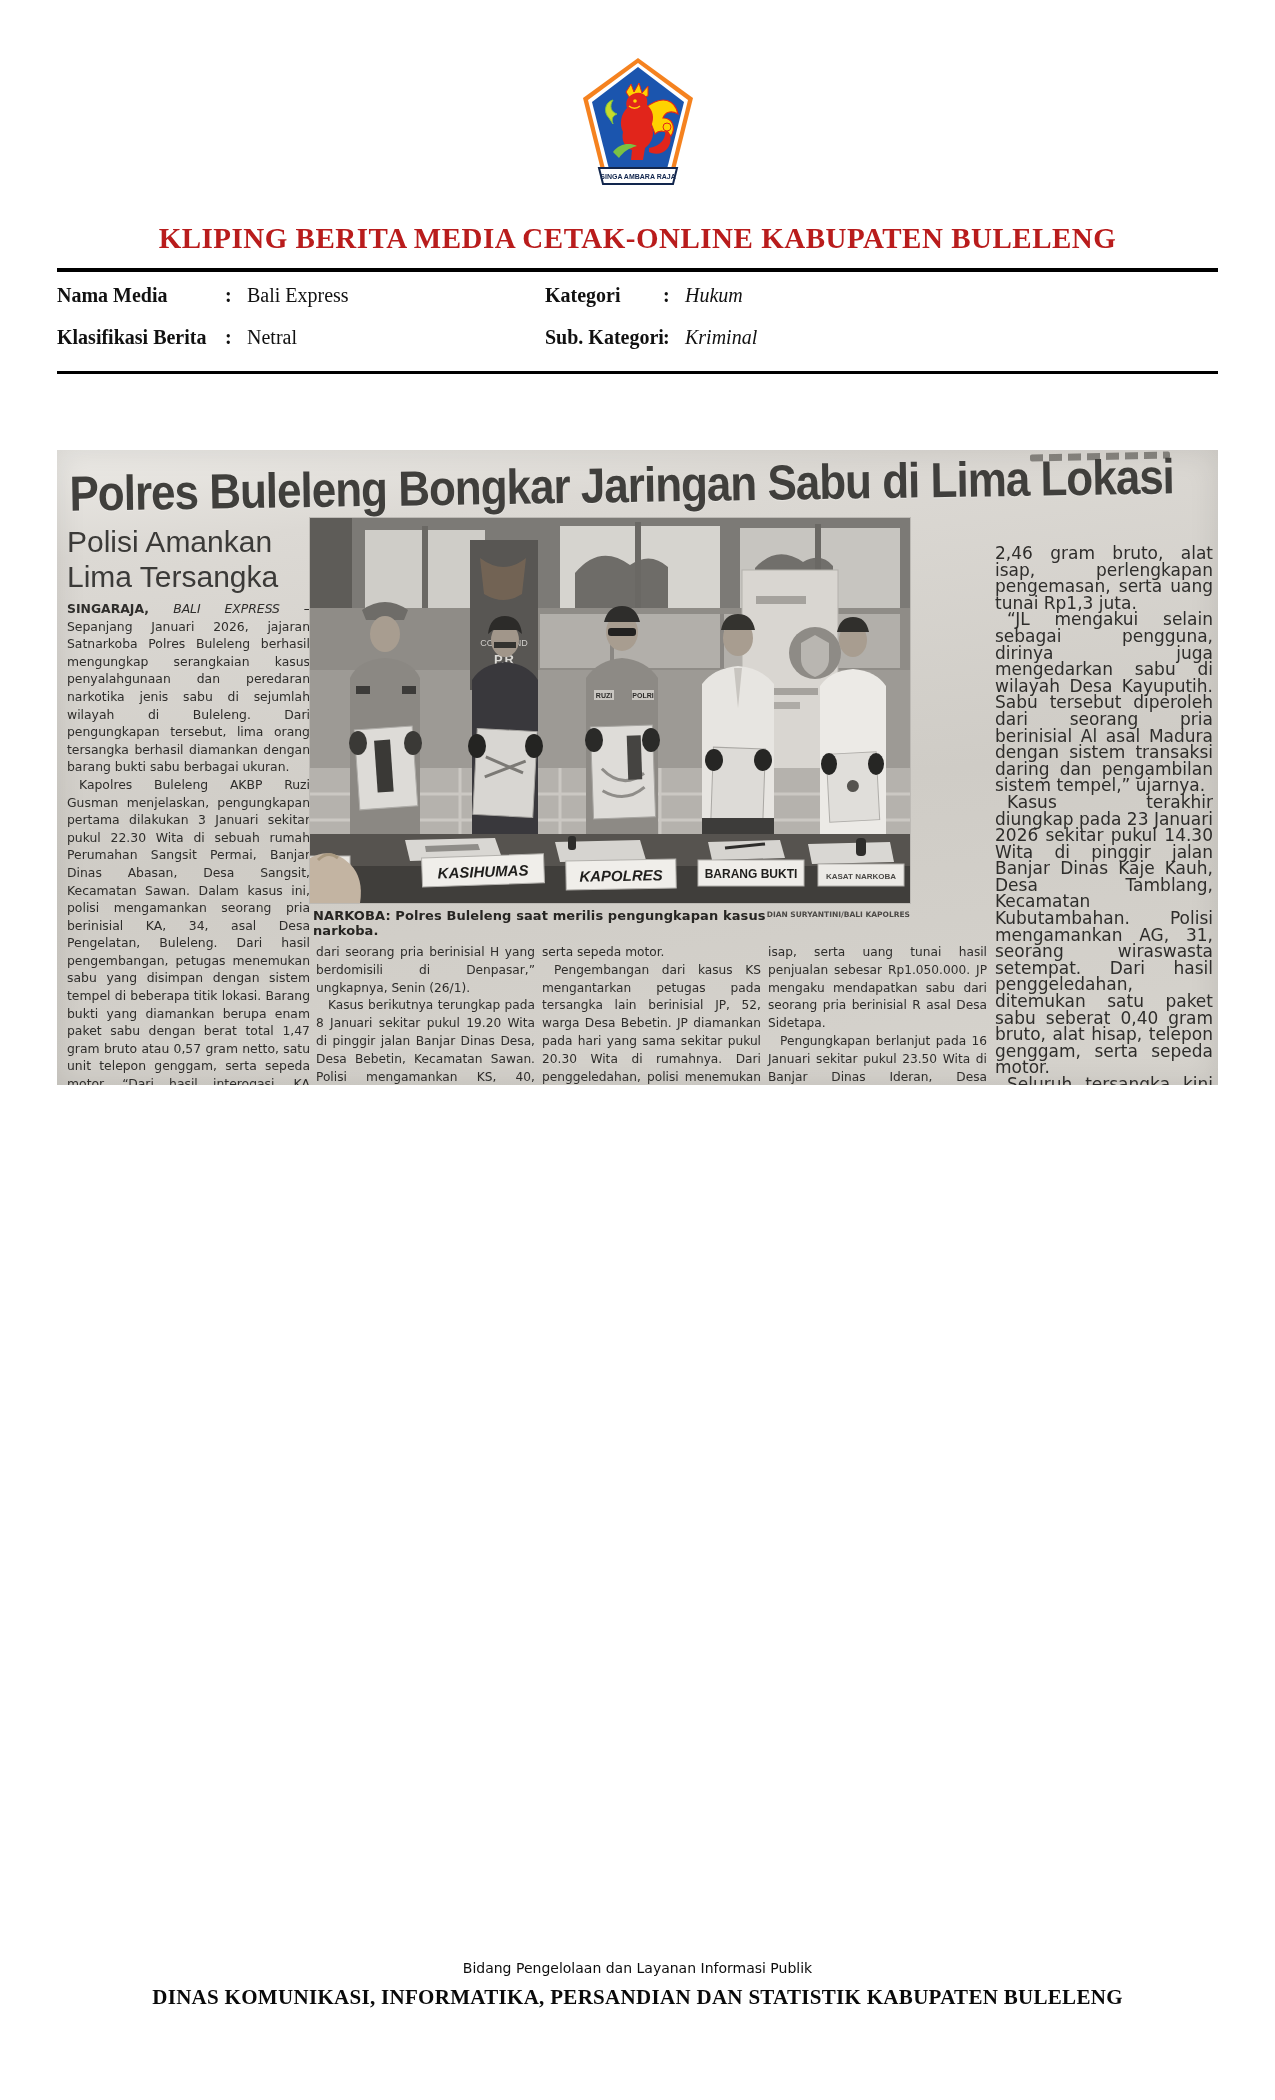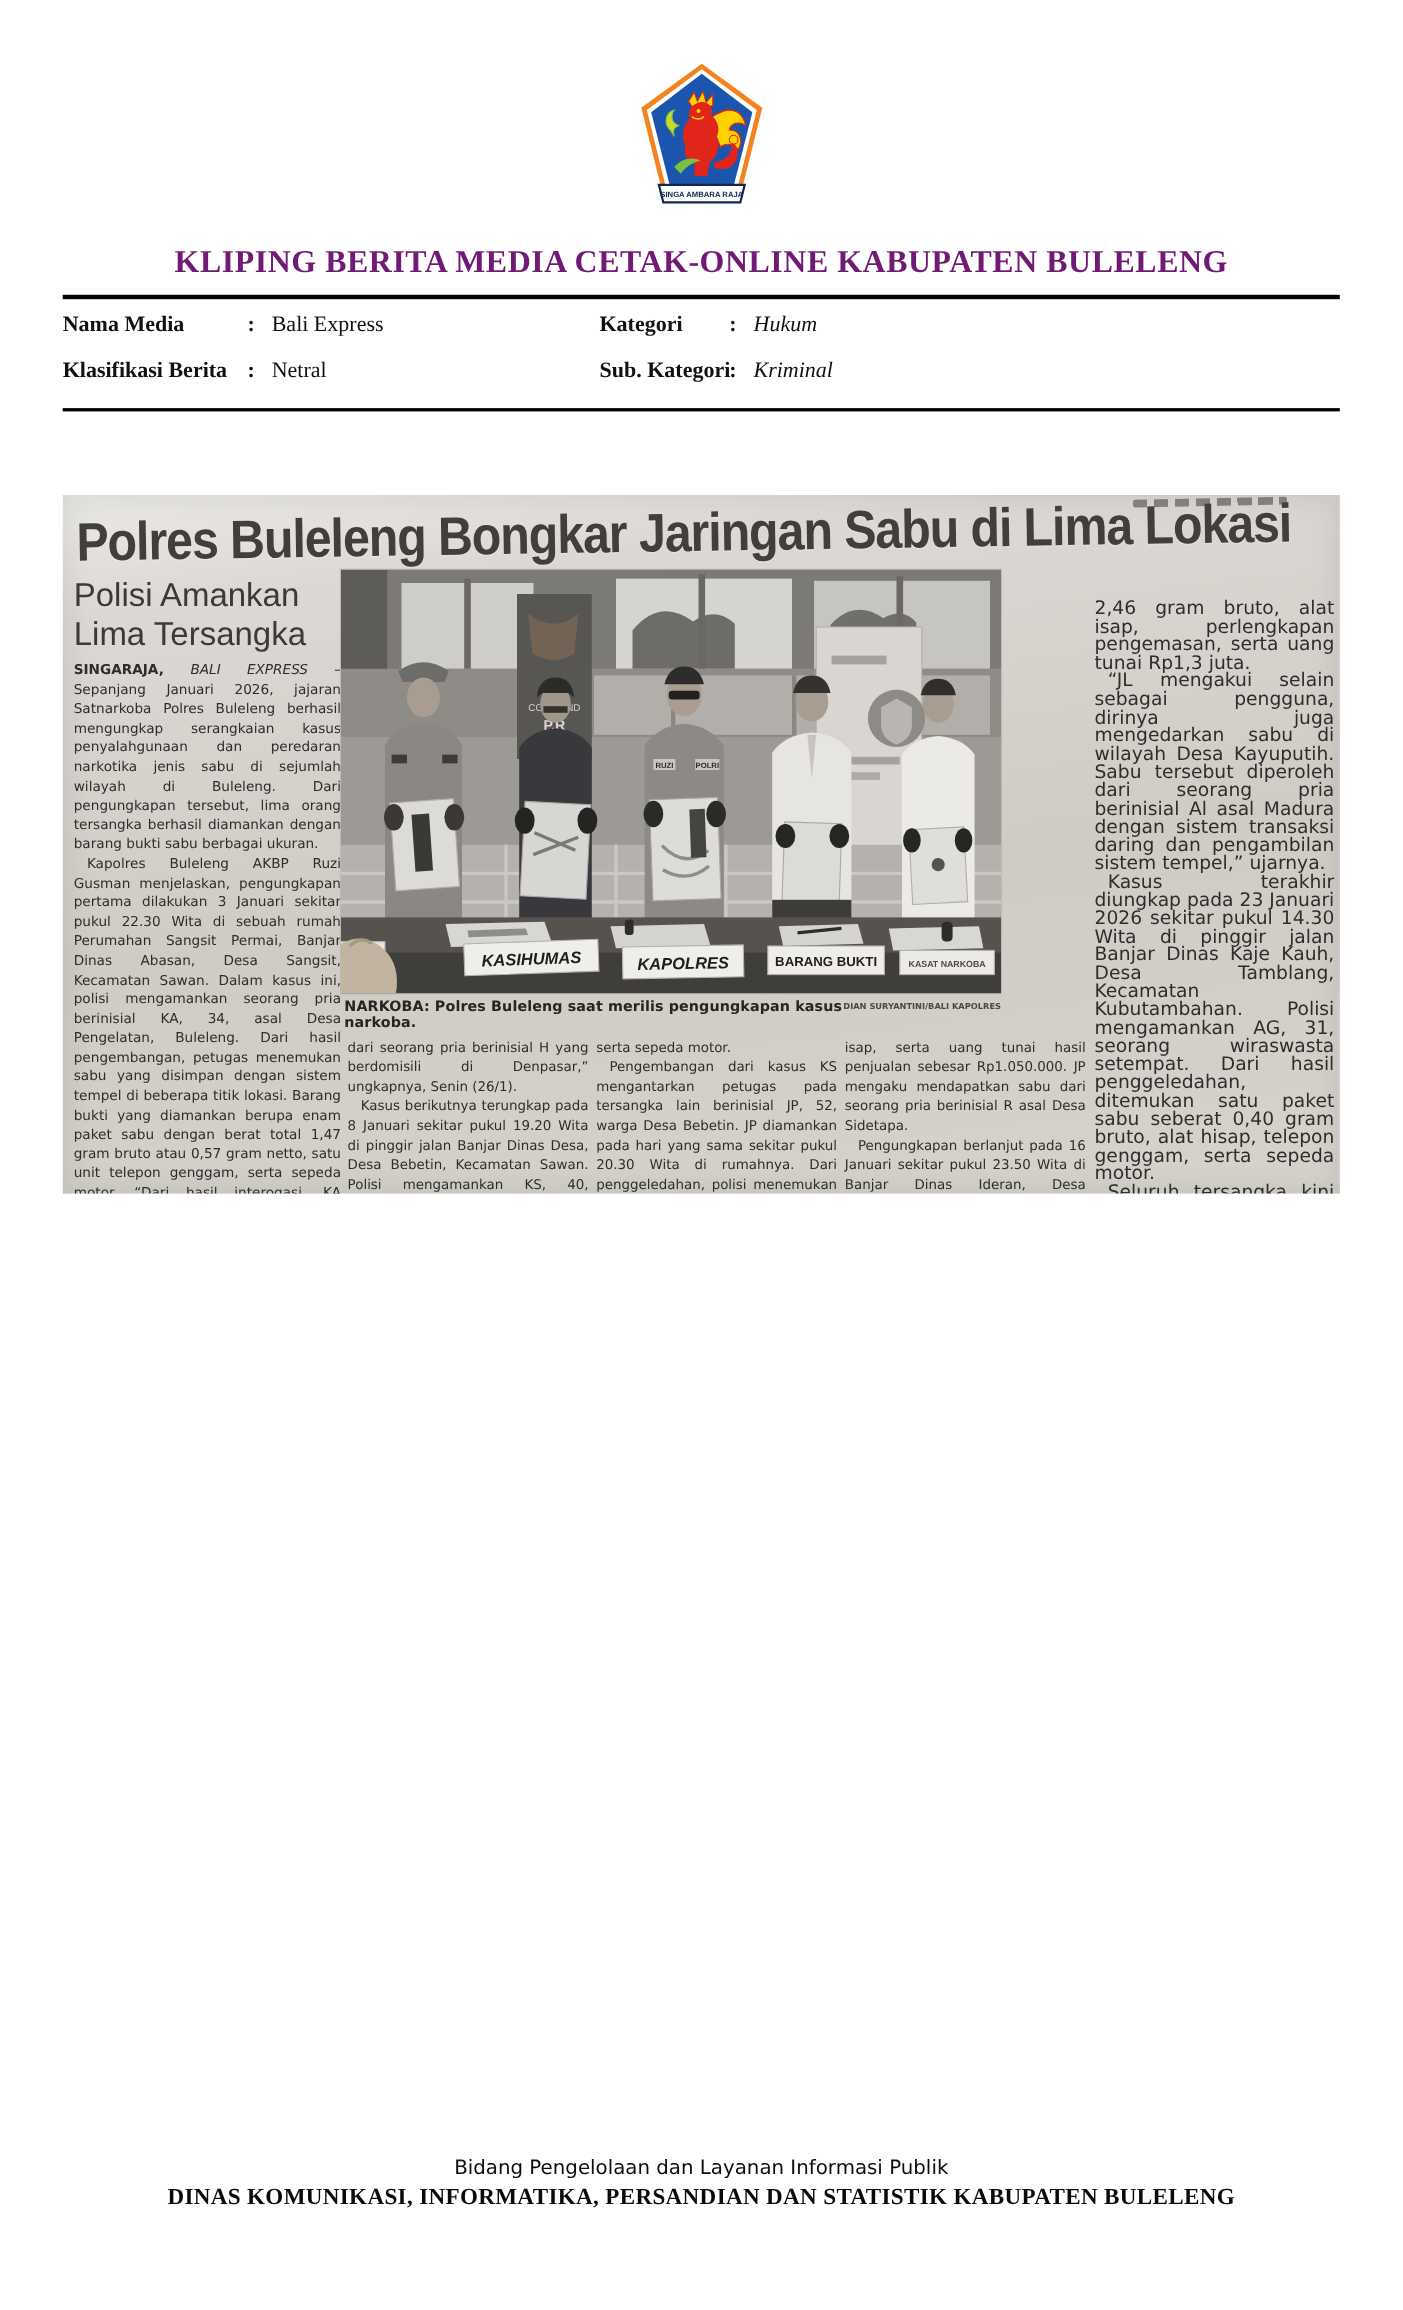--- a/index.html
+++ b/index.html
@@ -1,21 +1,21 @@
 <!DOCTYPE html>
 <html><head>
 <meta charset="utf-8">
 <style>
   html,body{margin:0;padding:0;background:#ffffff;}
   .page{position:relative;width:1275px;height:2100px;background:#ffffff;overflow:hidden;
         font-family:"Liberation Serif",serif;color:#111;}
   
   .logo{position:absolute;left:579px;top:56px;width:118px;height:132px;}
   .doc-title{position:absolute;left:0;top:222px;width:100%;text-align:center;
-             font-family:"Liberation Serif",serif;font-weight:700;font-size:29px;letter-spacing:.5px;color:#701a75;}
+             font-family:"Liberation Serif",serif;font-weight:700;font-size:29px;letter-spacing:.5px;color:#b91c1c;}
   .rule1{position:absolute;left:57px;top:268px;width:1161px;height:4px;background:#000;}
   .rule2{position:absolute;left:57px;top:371px;width:1161px;height:3px;background:#000;}
   .meta-row{position:absolute;left:57px;width:1161px;font-size:20px;white-space:nowrap;}
   .meta-row.r1{top:284px;}
   .meta-row.r2{top:326px;}
   .m-label-left{display:inline-block;width:168px;font-weight:700;}
   .m-colon{display:inline-block;width:22px;font-weight:700;}
   .m-value-left{display:inline-block;width:298px;font-weight:400;}
   .m-label-right{display:inline-block;width:118px;font-weight:700;}
   .m-value-right{display:inline-block;font-weight:400;font-style:italic;}
@@ -46,21 +46,21 @@
   .photo{position:absolute;left:253px;top:68px;width:600px;height:385px;background:#9a9792;
          box-shadow:0 0 0 1px #bdbab5;}
   .caption-row{position:absolute;left:256px;top:458px;width:597px;display:flex;
                justify-content:space-between;align-items:flex-start;}
   .caption{font-family:"DejaVu Sans",sans-serif;font-weight:700;font-size:13px;color:#262522;
            letter-spacing:.1px;}
   .credit{font-family:"DejaVu Sans",sans-serif;font-weight:700;font-size:7.5px;color:#4b4946;
           margin-top:2px;white-space:nowrap;}
   
   .footer1{position:absolute;left:0;top:1960px;width:100%;text-align:center;
-           font-family:"DejaVu Sans",sans-serif;font-size:18px;color:#0d0d0d;}
+           font-family:"DejaVu Sans",sans-serif;font-size:14px;color:#0d0d0d;}
   .footer2{position:absolute;left:0;top:1985px;width:100%;text-align:center;
            font-family:"Liberation Serif",serif;font-weight:700;font-size:21px;letter-spacing:.3px;color:#0a0a0a;}
   svg text{font-family:"Liberation Sans",sans-serif;}
 </style>
 </head>
 <body>
 
 <div class="page">
 
   <div class="logo">

